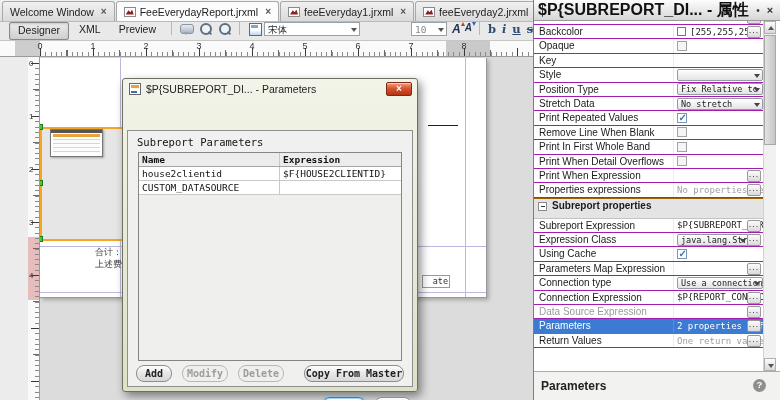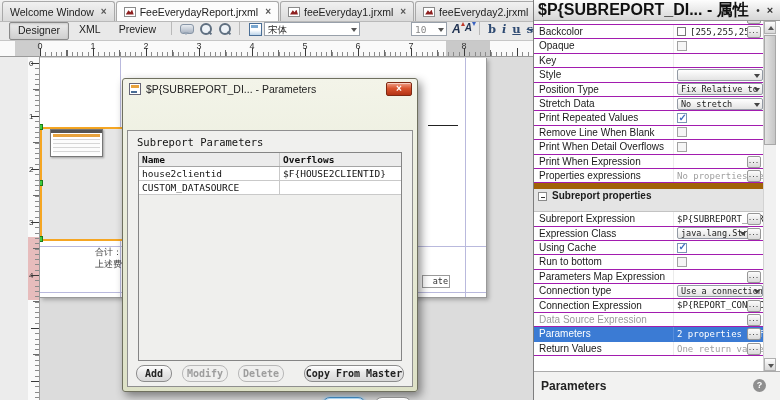--- a/index.html
+++ b/index.html
@@ -177,21 +177,21 @@
   .dd.narrow { width:72px; }
   .cbx { width:10px; height:10px; border:1px solid #a2a2a2; background:#f5f5f5; position:relative; }
   .cbx.on { background:#fff; border-color:#7d95b5; }
   .cbx.on::after { content:"✓"; position:absolute; left:0.5px; top:-2.5px; font-size:10px; color:#3f6fbf; font-weight:bold; }
   .dots { position:absolute; right:2px; top:1px; width:14px; height:12px; border:1px solid #979797;
     border-radius:2px; background:linear-gradient(#fcfcfc,#dadada); color:#333;
     font-size:9px; line-height:6px; text-align:center; letter-spacing:1px; }
   .dots::before { content:"..."; }
   .prow.partial .dots { top:-9px; }
   .swatch { width:9px; height:9px; border:1px solid #777; background:#fff; margin-right:4px; flex:0 0 auto; }
-  .prow.section { height:29px; background:#e4e4e4; border-top:6px solid #a16207; border-bottom:1px solid #c3c3c3; }
+  .prow.section { height:21px; background:#e4e4e4; border-top:1px solid #a16207; border-bottom:1px solid #c3c3c3; }
   .collapse-box { position:absolute; left:4px; top:3px; width:9px; height:9px; border:1px solid #8a8a8a; background:#fff; }
   .collapse-box::after { content:""; position:absolute; left:1.5px; top:3.5px; width:4px; height:1px; background:#333; }
   .section-label { position:absolute; left:18px; top:1px; font-size:10px; font-weight:bold; color:#1a1a1a; }
   .prow.selected { background:#3b7bd4; border-bottom-color:#3b7bd4; }
   .prow.selected .plabel, .prow.selected .pval { color:#fff; }
   .prow.selected .pv { border-left-color:#558ddd; }
   .pscroll { position:absolute; left:229px; top:21px; width:13px; height:350px; background:#f1f1f1;
     border-left:1px solid #d2d2d2; }
   .sarrow { position:absolute; left:0; width:12px; height:13px; background:linear-gradient(#fcfcfc,#d8d8d8);
     border:1px solid #b0b0b0; }
@@ -325,21 +325,21 @@
     <div class="dlg-title">
       <span class="dlg-icon"></span>
       <span>$P{SUBREPORT_DI... - Parameters</span>
     </div>
     <div class="dlg-close"></div>
     <div class="dlg-content">
       <div class="dlg-label">Subreport Parameters</div>
       <div class="ptable">
         <div class="thead">
           <div class="cell c-name">Name</div>
-          <div class="cell c-expr">Overflows</div>
+          <div class="cell c-expr">Expression</div>
         </div>
         <div class="trow">
           <div class="cell c-name">house2clientid</div>
           <div class="cell c-expr">$F{HOUSE2CLIENTID}</div>
         </div>
         <div class="trow">
           <div class="cell c-name">CUSTOM_DATASOURCE</div>
           <div class="cell c-expr"></div>
         </div>
       </div>
@@ -413,20 +413,26 @@
           </span>
       </div>
 
       <div class="prow">
         <span class="plabel">Remove Line When Blank</span>
         <span class="pv">
             <span class="cbx"></span>
           </span>
       </div>
 
+      <div class="prow">
+        <span class="plabel">Print In First Whole Band</span>
+        <span class="pv">
+            <span class="cbx"></span>
+          </span>
+      </div>
 
       <div class="prow">
         <span class="plabel">Print When Detail Overflows</span>
         <span class="pv">
             <span class="cbx"></span>
           </span>
       </div>
 
 
       <div class="prow">
@@ -464,26 +470,20 @@
         <span class="dots"></span>
       </div>
 
       <div class="prow">
         <span class="plabel">Using Cache</span>
         <span class="pv">
             <span class="cbx on"></span>
           </span>
       </div>
 
-      <div class="prow">
-        <span class="plabel">Run to bottom</span>
-        <span class="pv">
-            <span class="cbx"></span>
-          </span>
-      </div>
 
       <div class="prow">
         <span class="plabel">Parameters Map Expression</span>
         <span class="pv"></span>
         <span class="dots"></span>
       </div>
 
       <div class="prow">
         <span class="plabel">Connection type</span>
         <span class="pv">

